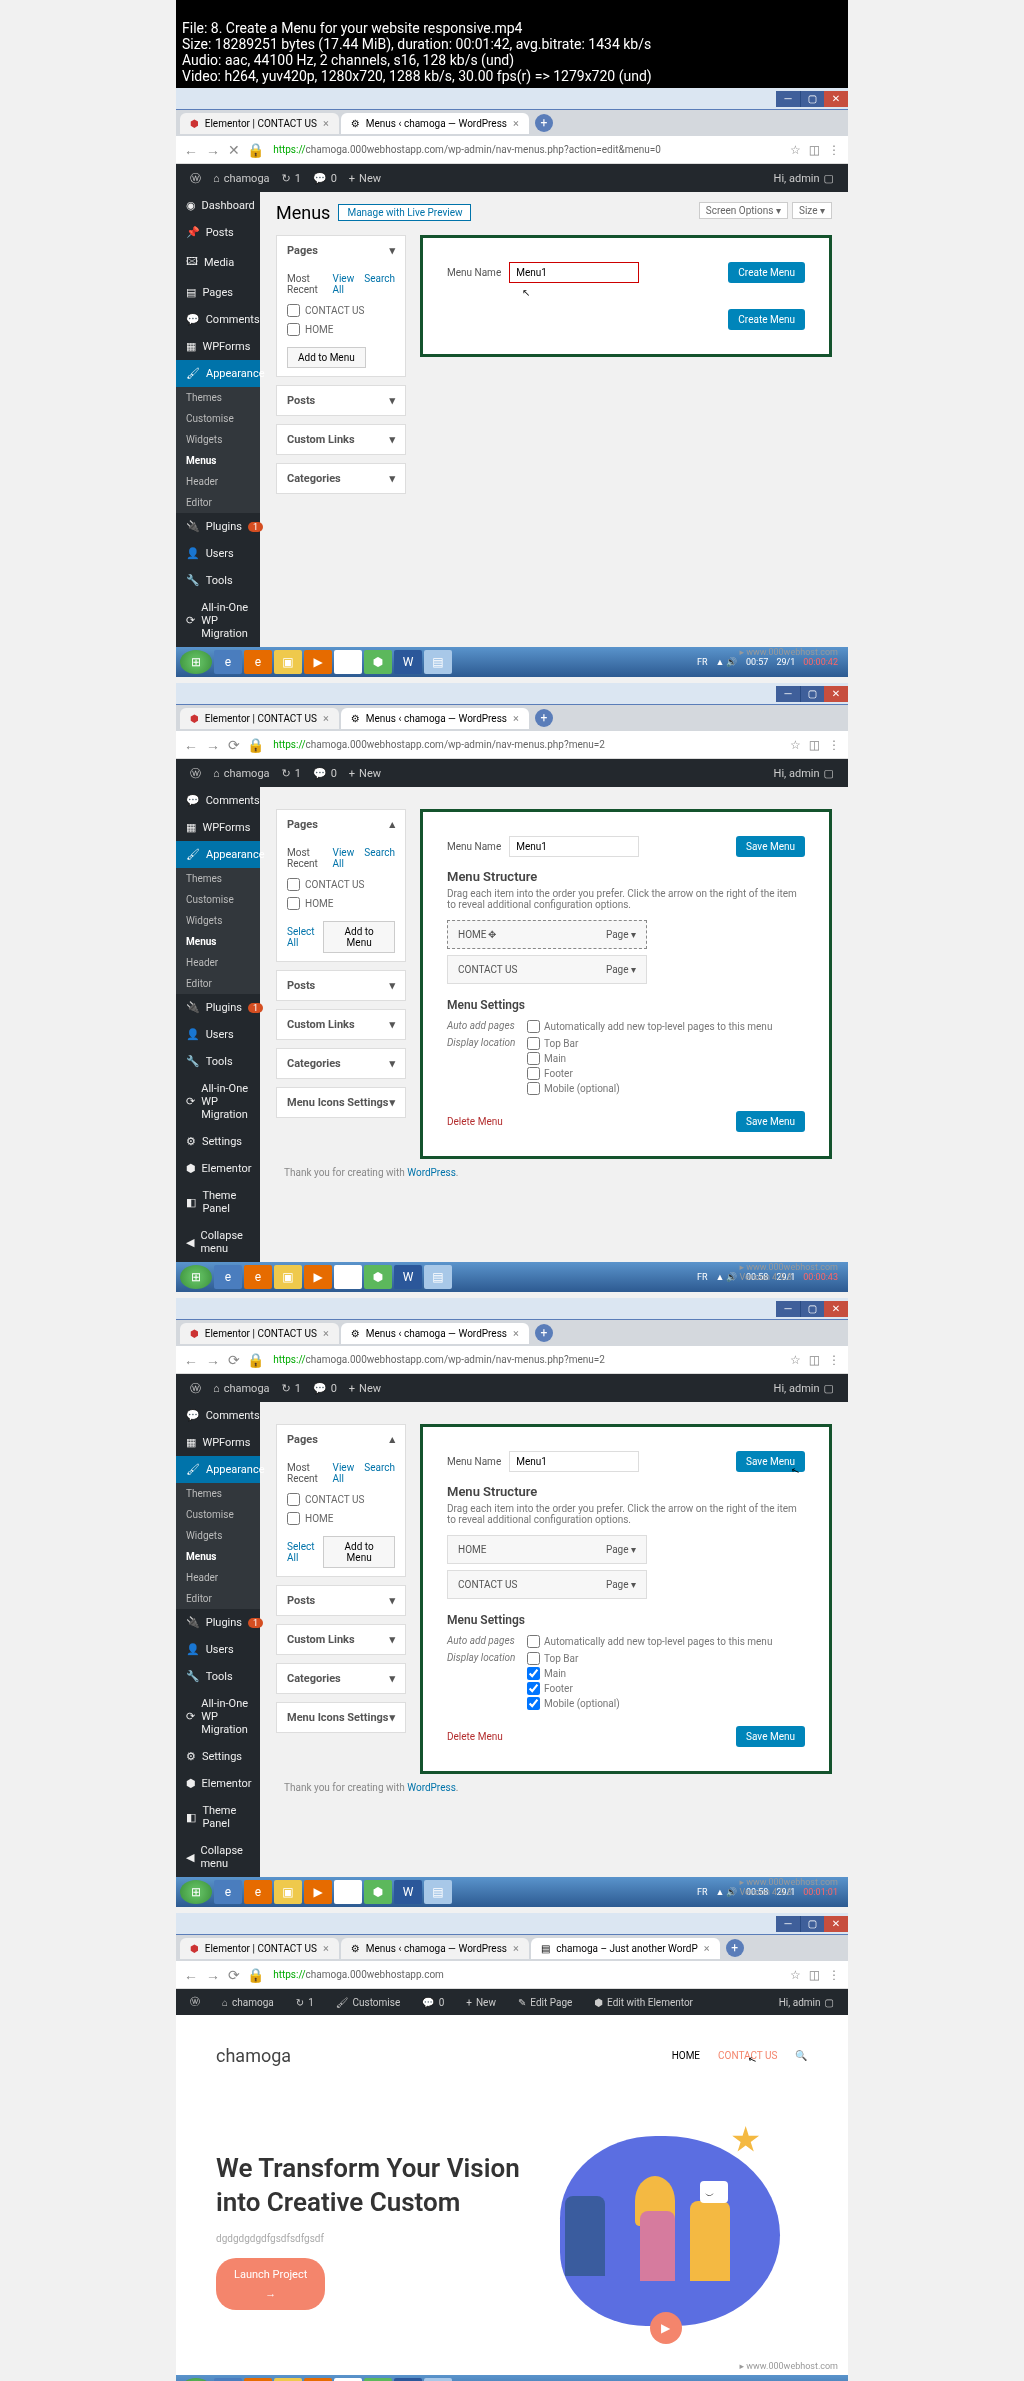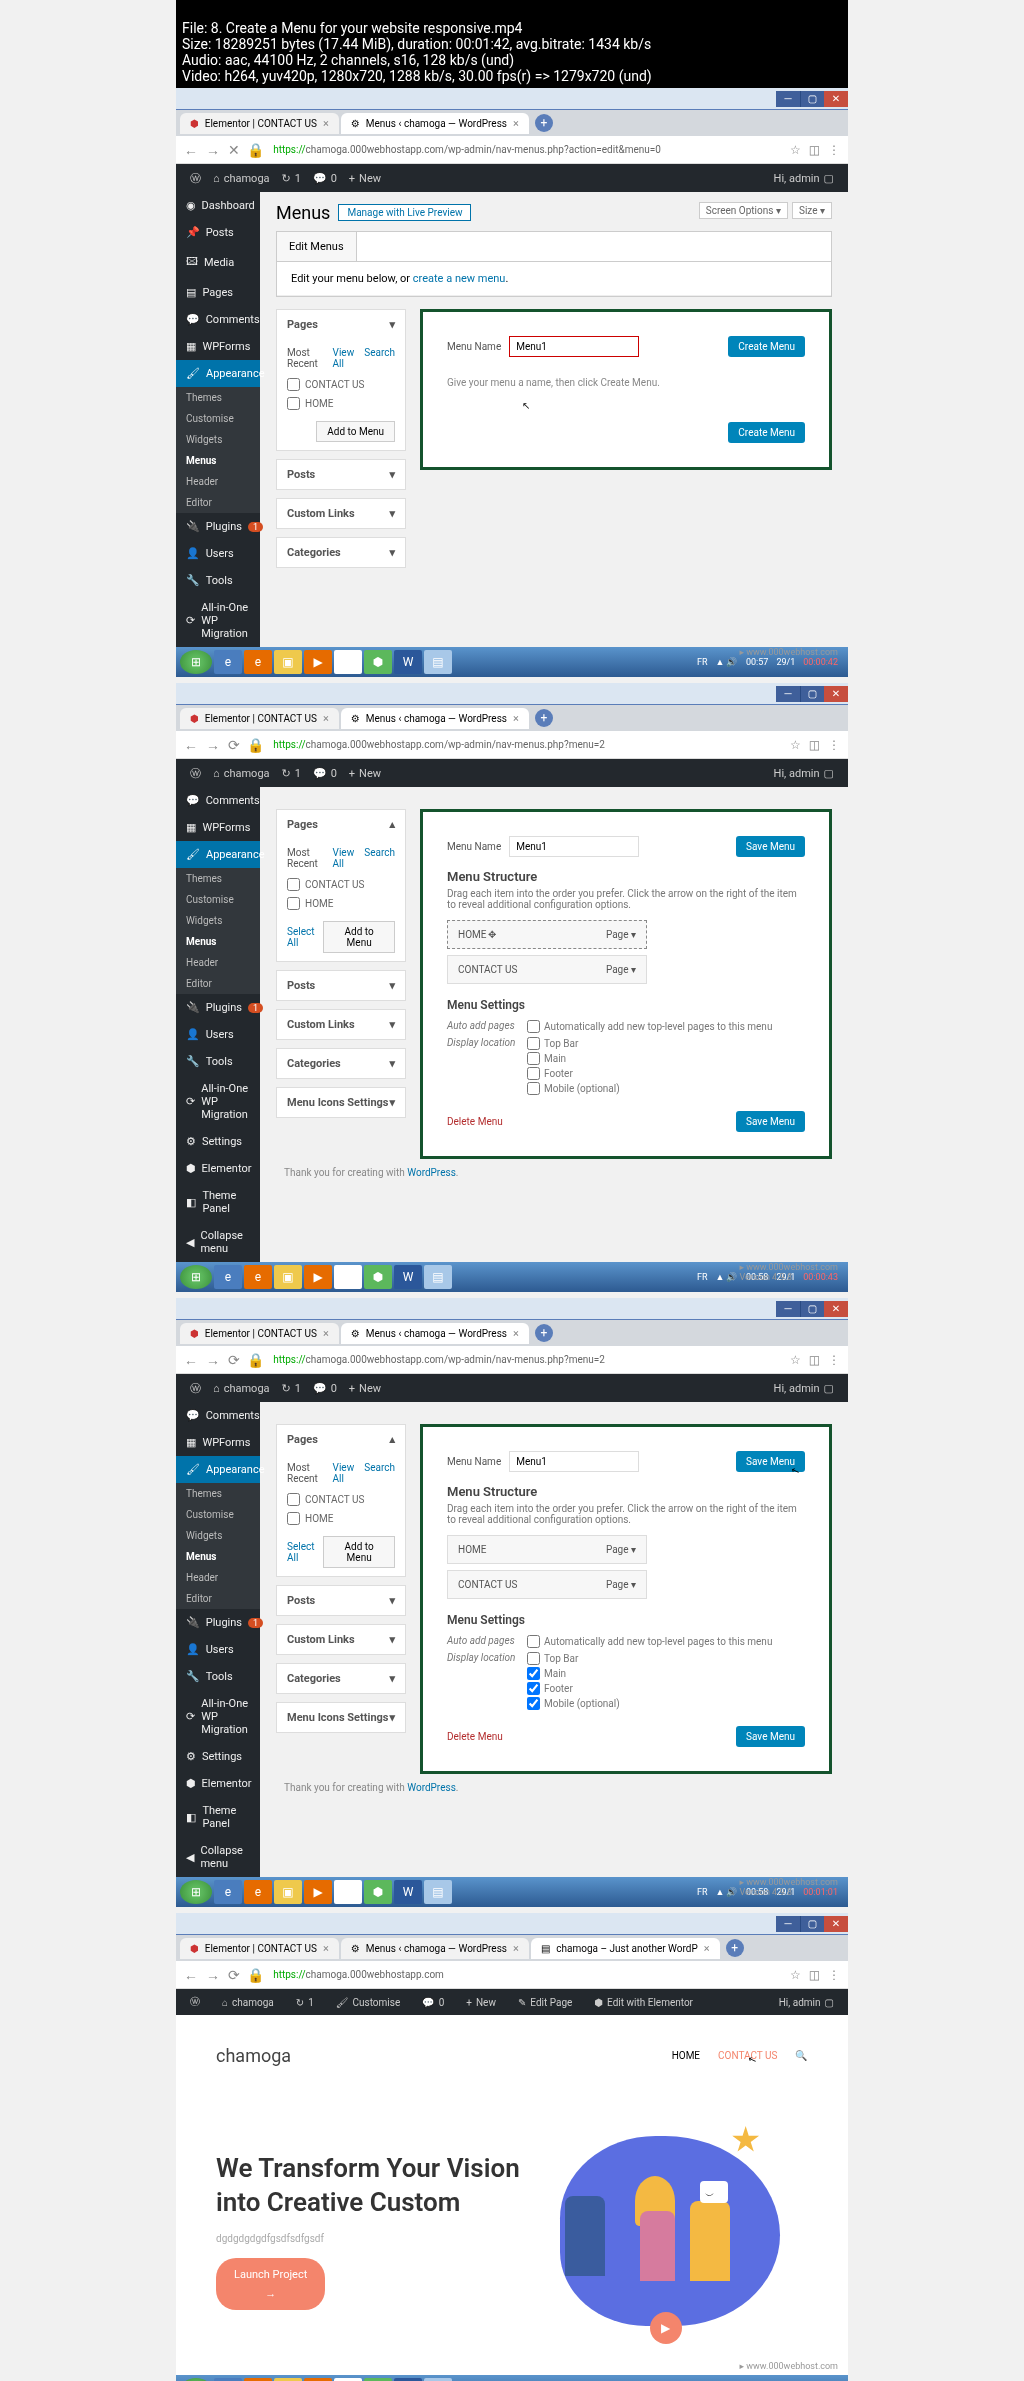--- a/index.html
+++ b/index.html
@@ -45,21 +45,21 @@
 .menu-cols { display: flex; gap: 14px; margin-top: 12px; }
 .col-left { width: 130px; }
 .col-right { flex: 1; }
 .metabox { background: #fff; border: 1px solid #ddd; margin-bottom: 8px; }
 .mb-head { padding: 8px 10px; font-size: 11px; font-weight: bold; display: flex; justify-content: space-between; color: #555; }
 .mb-body { padding: 8px 10px; font-size: 10px; }
 .mb-tabs { display: flex; gap: 8px; font-size: 10px; padding-bottom: 6px; }
 .mb-tabs a { color: #0073aa; }
 .mb-tabs .sel { color: #555; }
 .chk-item { display: flex; align-items: center; gap: 5px; padding: 3px 0; color: #666; }
-.mb-foot { display: flex; justify-content: flex-end; align-items: center; padding-top: 8px; }
+.mb-foot { display: flex; justify-content: flex-start; align-items: center; padding-top: 8px; }
 .mb-foot a { color: #0073aa; font-size: 10px; }
 .btn-g { background: #f7f7f7; border: 1px solid #ccc; padding: 4px 10px; font-size: 10px; }
 .menu-edit-box { background: #fff; border: 3px solid #14532d; padding: 24px; }
 .mn-row { display: flex; align-items: center; gap: 8px; margin-bottom: 12px; }
 .mn-row label { font-size: 10px; color: #555; }
 .mn-input { border: 1px solid #ddd; padding: 4px 6px; font-size: 10px; width: 130px; }
 .mn-input.err { border: 1px solid #c00; }
 .btn-blue { background: #0085ba; color: #fff; border: none; padding: 5px 10px; font-size: 10px; border-radius: 3px; margin-left: auto; }
 .instruct { font-size: 10px; color: #888; padding: 8px 0 20px; }
 .h-struct { font-size: 13px; font-weight: 600; margin-bottom: 4px; color: #444; }
@@ -180,24 +180,20 @@
   </div>
   <div class="wp-content">
     <div style="float:right; display:flex; gap:4px;">
       <span class="screen-opts">Screen Options ▾</span>
       <span class="screen-opts">Size ▾</span>
     </div>
     <div class="menus-hdr">
       <h1>Menus</h1>
       <span class="live-btn">Manage with Live Preview</span>
     </div>
-    <div class="tab-panel">
-      <div class="tab-header"><span>Edit Menus</span></div>
-      <div class="edit-row"><span>Edit your menu below, or </span><a>create a new menu</a>.</div>
-    </div>
     <div class="menu-cols">
       <div class="col-left">
         <div class="metabox">
           <div class="mb-head">
                 <span>Pages</span>
                 <span>▾</span>
               </div>
           <div class="mb-body">
             <div class="mb-tabs">
               <span class="sel">Most Recent</span>
@@ -237,21 +233,20 @@
               </div>
             </div>
       </div>
       <div class="col-right">
         <div class="menu-edit-box">
           <div class="mn-row">
             <label>Menu Name</label>
             <input class="mn-input err" value="Menu1" style="">
             <button class="btn-blue">Create Menu</button>
           </div>
-          <div class="instruct">Give your menu a name, then click Create Menu.</div>
           <span class="cursor" style="position:relative;top:-10px;left:75px">↖</span>
           <div style="text-align:right"><button class="btn-blue">Create Menu</button></div>
         </div>
       </div>
     </div>
   </div>
 </div>
 <div class="wh-badge">▸ <span>www.000webhost.com</span></div>
 <div class="taskbar">
   <div class="tb-start">

